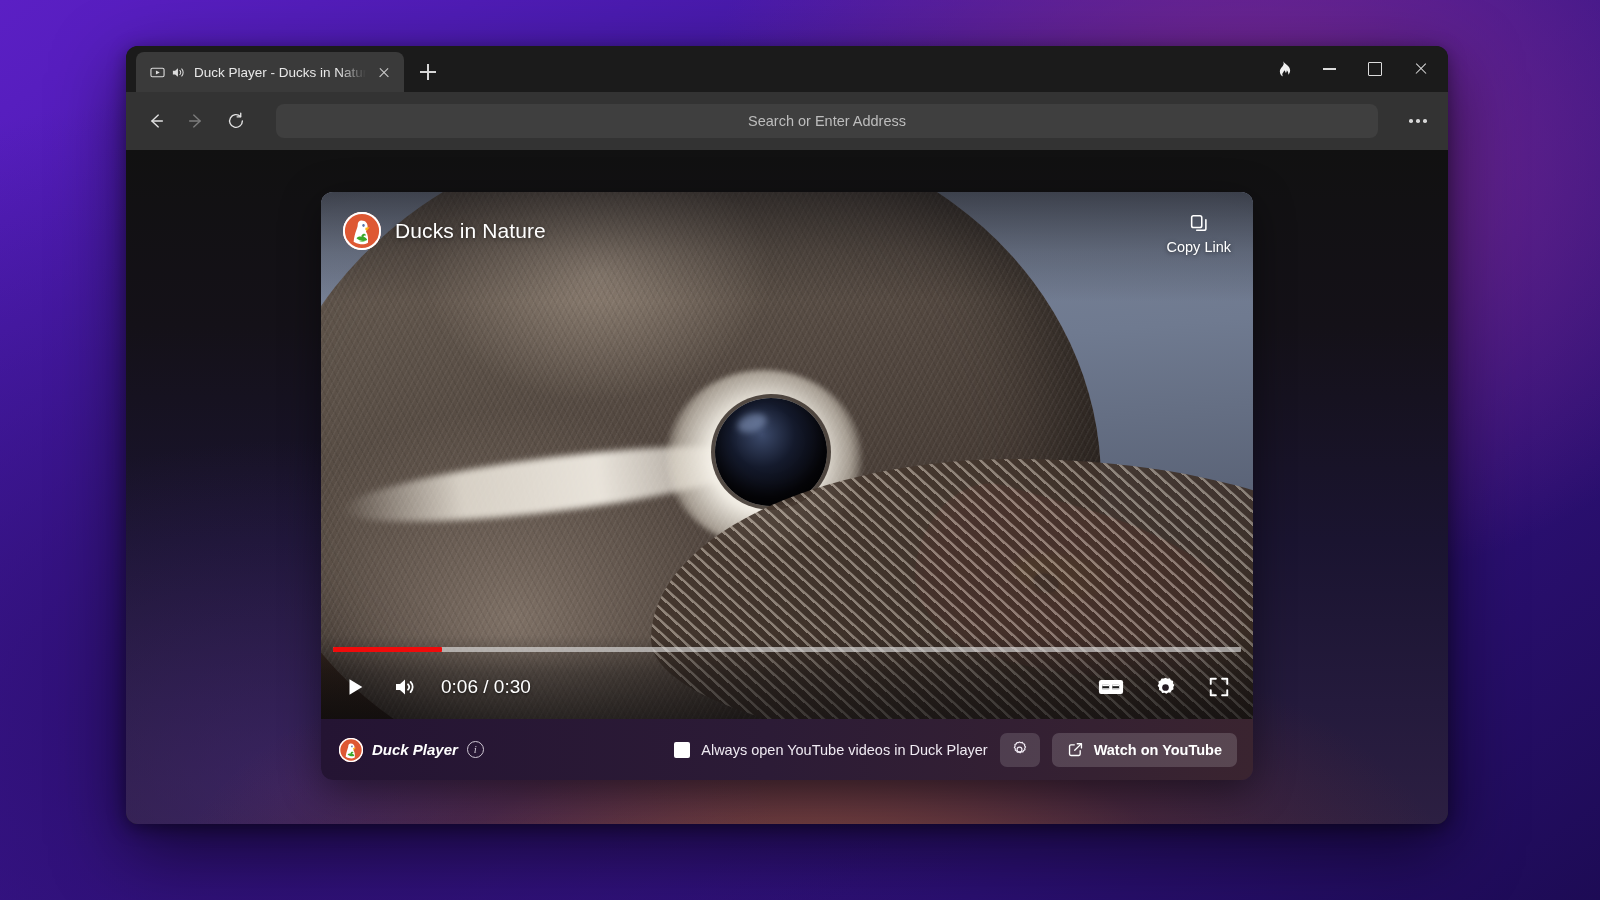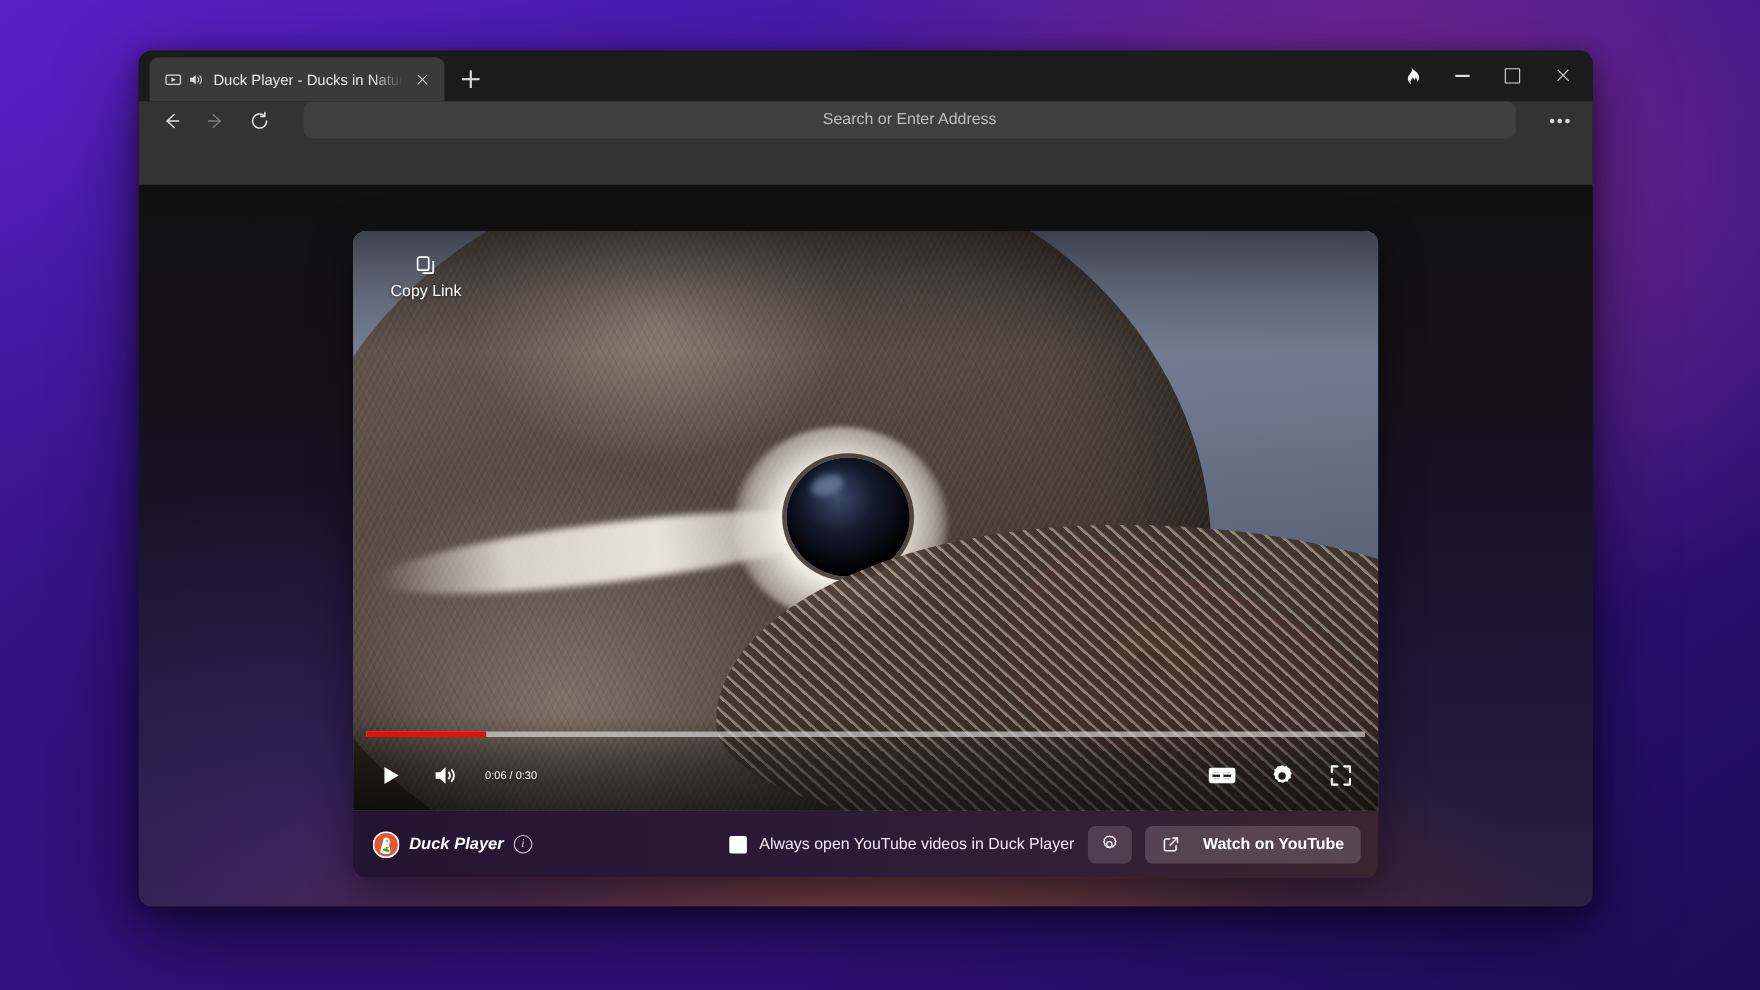--- a/index.html
+++ b/index.html
@@ -74,22 +74,22 @@
   .wc-max::before { content:""; display:block; width: 12px; height: 12px; border: 1.4px solid #dcdcdc; border-radius: 1px; }
   .wc-close { position: relative; }
   .wc-close::before, .wc-close::after {
     content:""; position:absolute; left: 16px; top: 22.3px; width: 14px; height: 1.4px; background: #dcdcdc;
   }
   .wc-close::before { transform: rotate(45deg); }
   .wc-close::after  { transform: rotate(-45deg); }
 
   
   .toolbar {
-    height: 76px; background: #333333;
-    display: flex; gap: 4px;
+    height: 58px; background: #333333;
+    display: flex; align-items: center; gap: 4px;
     padding: 0 12px; flex: 0 0 auto;
   }
   .navbtn {
     width: 36px; height: 36px; border-radius: 6px;
     display: flex; align-items: center; justify-content: center;
   }
   .navbtn.disabled { opacity: .42; }
   .addressbar {
     flex: 1 1 auto; height: 34px; margin: 0 18px;
     background: #3f3f3f; border-radius: 8px;
@@ -228,21 +228,21 @@
   .progress {
     position: absolute; left: 12px; right: 12px; top: 12px; height: 5px;
     background: rgba(230,230,230,.62); border-radius: 1px;
   }
   .progress .played { position: absolute; left: 0; top: 0; bottom: 0; background: #f00b0b; border-radius: 1px; }
   .ctrl-row {
     position: absolute; left: 14px; right: 14px; bottom: 10px; height: 44px;
     display: flex; align-items: center; gap: 10px;
   }
   .cbtn { width: 40px; height: 40px; display: flex; align-items: center; justify-content: center; }
-  .timelabel { color: #fff; font-size: 10px; margin-left: 6px; text-shadow: 0 1px 3px rgba(0,0,0,.6); }
+  .timelabel { color: #fff; font-size: 19px; margin-left: 6px; text-shadow: 0 1px 3px rgba(0,0,0,.6); }
   .ctrl-right { margin-left: auto; display: flex; align-items: center; gap: 14px; }
 
   
   .botbar {
     height: 61px; background: linear-gradient(90deg, #241433 0%, #2c1b36 48%, #3a2430 100%);
     display: flex; align-items: center; padding: 0 16px 0 18px; gap: 14px;
   }
   .brand { display: flex; align-items: center; gap: 9px; }
   .brand-name { color: #fff; font-size: 15px; font-weight: bold; font-style: italic; }
   .info-icon {
@@ -254,21 +254,21 @@
   .alwaysopen { display: flex; align-items: center; gap: 11px; }
   .checkbox { width: 16px; height: 16px; background: #fff; border-radius: 2px; }
   .alwaysopen span { color: #efeaf2; font-size: 14.5px; }
   .gearbtn {
     width: 40px; height: 34px; border-radius: 7px;
     background: rgba(255,255,255,.14);
     display: flex; align-items: center; justify-content: center;
   }
   .ytbtn {
     height: 34px; border-radius: 7px; background: rgba(255,255,255,.16);
-    display: flex; align-items: center; gap: 21px; padding: 0 15px;
+    display: flex; align-items: center; gap: 10px; padding: 0 15px;
   }
   .ytbtn span { color: #fff; font-size: 14.5px; font-weight: bold; }
 
   svg { display: block; }
 </style>
 </head>
 <body>
 
 <div class="window">
 
@@ -349,20 +349,35 @@
         <div class="head"></div>
         <div class="cheekstripe"></div>
         <div class="eyering"></div>
         <div class="eye"></div>
         <div class="beak"></div>
         <div class="nostril"></div>
         <div class="breast"></div>
         <div class="vignette"></div>
 
         <div class="video-top">
+          <div class="vt-left">
+            <div class="ddg">
+              <svg width="38" height="38" viewBox="0 0 40 40">
+                <circle cx="20" cy="20" r="19" fill="#de5833"></circle>
+                <circle cx="20" cy="20" r="19" fill="none" stroke="#ffffff" stroke-width="2"></circle>
+                <path d="M19.5 9 c4.3 0 6.6 3.1 6.4 6.6 -0.1 2.1 -1.1 3.5 -1.6 4.4 -0.4 0.8 0.6 1.7 1.1 2.9 1 2.3 1.2 6.1 0.9 9.4 -2.3 1.4 -5.1 1.9 -7.8 1.6 -3 -0.3 -5.6 -1.4 -7.3 -2.6 0.4 -4.6 1.6 -8.9 2.7 -11.8 1 -2.7 1.6 -4.4 1.6 -6.1 C15.5 11.1 17 9 19.5 9 Z" fill="#ffffff"></path>
+                <ellipse cx="21.6" cy="14.1" rx="1.15" ry="1.45" fill="#2d4f8e"></ellipse>
+                <circle cx="21.95" cy="13.65" r="0.45" fill="#ffffff"></circle>
+                <path d="M23.6 16.6 l3.6 -0.6 c0.5 -0.1 0.8 0.3 0.5 0.7 l-2.4 2.4 c-0.6 0.6 -1.5 0.3 -1.8 -0.5 z" fill="#fdb716"></path>
+                <path d="M14.2 27.6 c1.1 -1.6 3.3 -2.2 5.3 -1.6 -0.3 -1.3 0.4 -2.6 1.7 -2.9 1.4 -0.4 2.8 0.4 3.2 1.7 -1.4 -0.3 -2.6 0.2 -2.9 1.2 2.1 0.6 3.6 2 4 3.6 -3.4 1.5 -7.7 1.3 -11.3 -2 z" fill="#3ca82b"></path>
+                <path d="M17.4 30.5 c1.6 0.6 3.5 0.7 5.3 0.2" fill="none" stroke="#65bc46" stroke-width="0.8"></path>
+              </svg>
+            </div>
+            <div class="video-title">Ducks in Nature</div>
+          </div>
 
           <div class="copylink">
             <span>
               <svg width="22" height="22" viewBox="0 0 24 24">
                 <rect x="4" y="4" width="11" height="13" rx="2" fill="none" stroke="#ffffff" stroke-width="1.7"></rect>
                 <path d="M9.5 20 h8 a2 2 0 0 0 2 -2 V8.5" fill="none" stroke="#ffffff" stroke-width="1.7" stroke-linecap="round"></path>
               </svg>
             </span>
             <span>Copy Link</span>
           </div>

